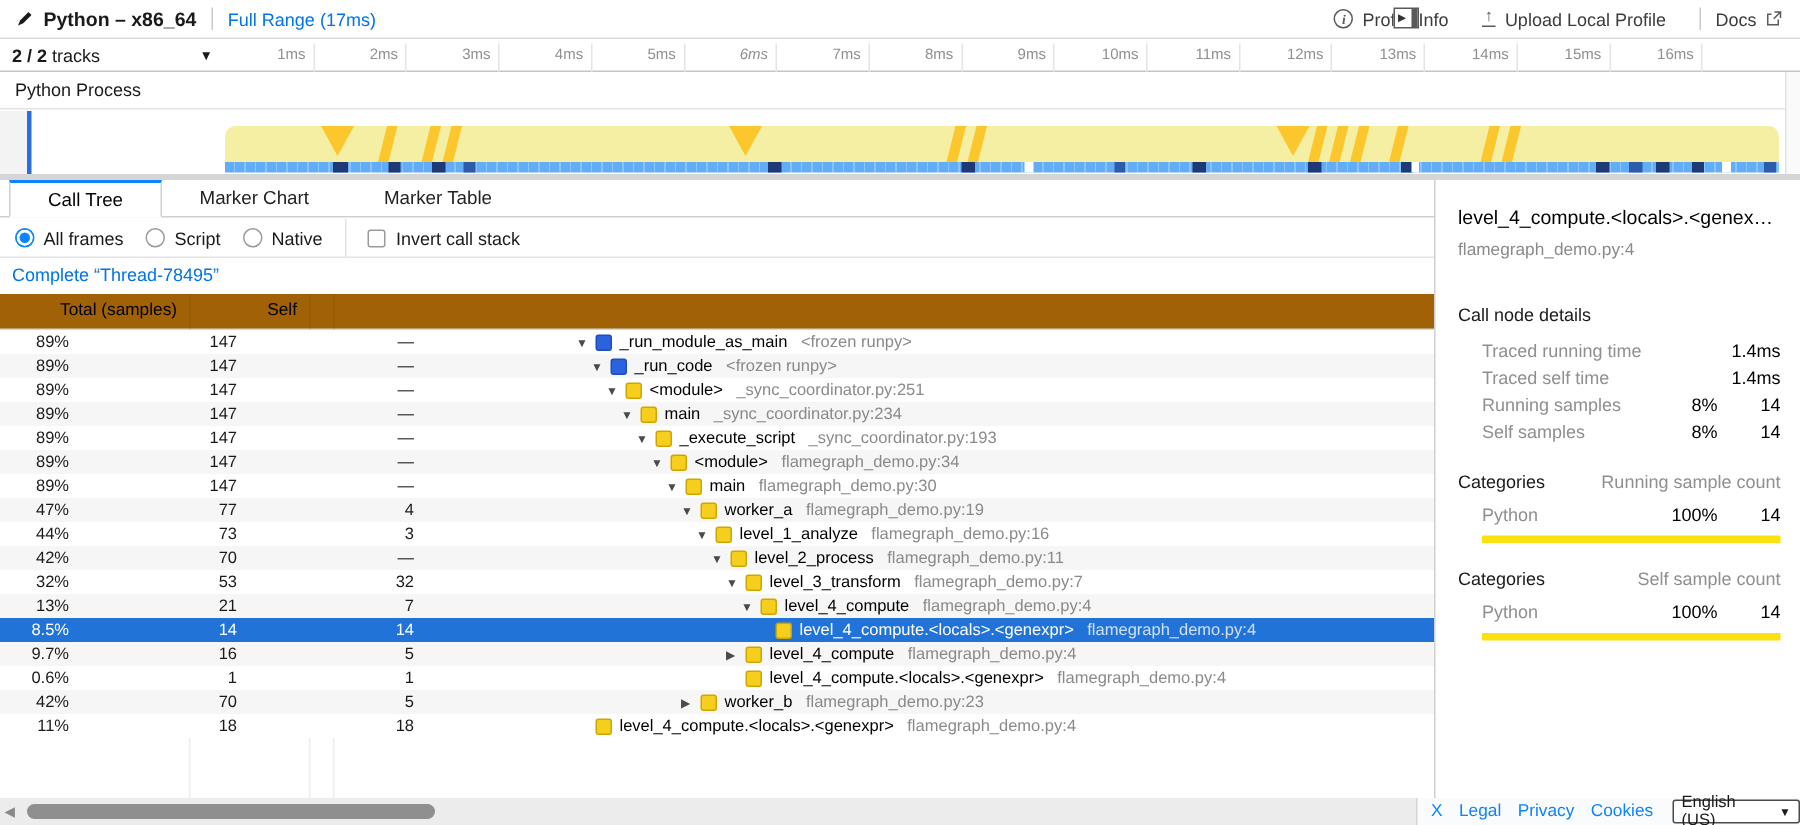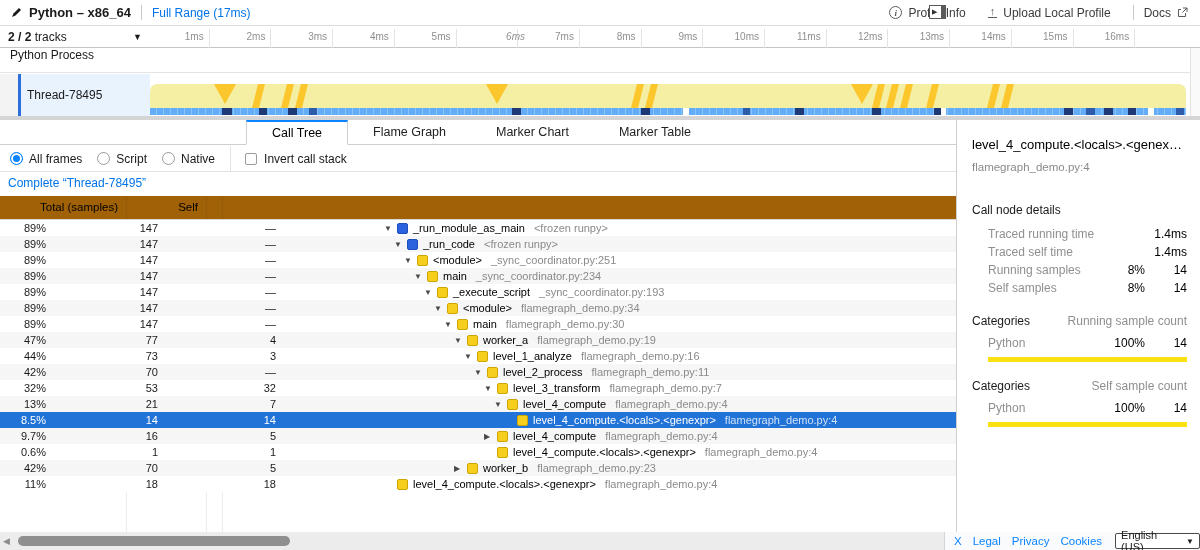--- a/index.html
+++ b/index.html
@@ -24,21 +24,21 @@
   
   .ruler { position:absolute; top:26px; left:0; width:1200px; height:22px; background:#fff;
     border-bottom:1px solid #c5c5c5; }
   .tracks-label { position:absolute; left:8px; top:4px; font-size:12px; cursor:pointer; }
   .tracks-label b { font-weight:bold; }
   .tracks-dd { position:absolute; left:133px; top:6px; font-size:9px; color:#1a1a1a; cursor:pointer; }
   .tick-line { position:absolute; top:3px; height:19px; width:1px; background:#e3e3e3; }
   .tick-label { position:absolute; top:5px; width:56px; text-align:right; font-size:10px; color:#8f8f8f; }
   
   .process-row { position:absolute; top:48px; left:0; width:1200px; height:25px;
-    border-bottom:1px solid #e4e4e4; font-size:12px; display:flex; align-items:flex-start; padding-left:10px; background:#fff; }
+    border-bottom:1px solid #e4e4e4; font-size:12px; display:flex; align-items:center; padding-left:10px; background:#fff; }
   .thread-row { position:absolute; top:74px; left:0; width:1200px; height:42px; background:#fff; }
   .thread-gutter { position:absolute; left:0; top:0; width:18px; height:42px; background:#f3f3f3; }
   .thread-accent { position:absolute; left:18px; top:0; width:3px; height:42px; background:#2a6fdb; }
   .thread-label { position:absolute; left:21px; top:0; width:129px; height:42px; background:#e9f3fd;
     font-size:12px; display:flex; align-items:center; padding-left:6px; cursor:pointer; }
   .track-canvas { position:absolute; left:150px; top:0; width:1036px; height:42px; }
   .activity-band { position:absolute; left:0; top:10px; width:1036px; height:24px;
     background:#f4efa3; border-radius:7px 7px 0 0; overflow:hidden; }
   .wedge { position:absolute; top:0; width:0; height:0;
     border-left:11px solid transparent; border-right:11px solid transparent; border-top:20px solid #fcc62d; }
@@ -47,21 +47,21 @@
     background:repeating-linear-gradient(90deg,#63acf7 0 6px,#8ac2fa 6px 7px); }
   .seg { position:absolute; top:0; height:7px; }
   .seg.dark { background:#1d3a77; }
   .seg.mid  { background:#2d5cab; }
   .seg.gap  { background:#ffffff; }
   .track-scroll { position:absolute; left:1190px; top:48px; width:10px; height:68px;
     background:#fafafa; border-left:1px solid #e2e2e2; }
   .tracks-bottom { position:absolute; top:116px; left:0; width:1200px; height:4px; background:#d5d5d5; }
   
   .tabbar { position:absolute; top:120px; left:0; width:956px; height:25px; background:#fff;
-    border-bottom:1px solid #cfcfcf; display:flex; align-items:stretch;justify-content:center; }
+    border-bottom:1px solid #cfcfcf; display:flex; align-items:stretch; }
   .tab { font-size:12.5px; color:#222; padding:5px 25px 0; cursor:pointer; }
   .tab.sel { background:#fff; border:1px solid #cfcfcf; border-top:2px solid #0a84ff; border-bottom:1px solid #fff;
     margin-left:6px; margin-bottom:-1px; color:#000; padding-top:4px; }
   .panel-toggle { position:absolute; left:929px; top:5px; width:17px; height:14px; border:1px solid #5a5a5a;
     display:flex; align-items:center; background:#fff; cursor:pointer; }
   .panel-toggle .tri { font-size:7px; color:#333; margin-left:2px; }
   .panel-toggle .bar { width:4px; height:12px; background:#5a5a5a; margin-left:auto; }
   
   .settings { position:absolute; top:146px; left:0; width:956px; height:26px; background:#fff;
     border-bottom:1px solid #e3e3e3; display:flex; align-items:center; font-size:12px; padding-left:10px; }
@@ -171,21 +171,21 @@
       <div class="tick-label" style="left: 147.7px;">1ms</div>
       <div class="tick-line" style="left: 270.4px;"></div>
       <div class="tick-label" style="left: 209.4px;">2ms</div>
       <div class="tick-line" style="left: 332.1px;"></div>
       <div class="tick-label" style="left: 271.1px;">3ms</div>
       <div class="tick-line" style="left: 393.8px;"></div>
       <div class="tick-label" style="left: 332.8px;">4ms</div>
       <div class="tick-line" style="left: 455.5px;"></div>
       <div class="tick-label" style="left: 394.5px;">5ms</div>
       <div class="tick-line" style="left: 517.2px;"></div>
-      <div class="tick-label" style="left: 469px; font-style: italic;">6ms</div>
+      <div class="tick-label" style="left: 456px; font-style: italic;">6ms</div>
       <div class="tick-line" style="left: 578.9px;"></div>
       <div class="tick-label" style="left: 517.9px;">7ms</div>
       <div class="tick-line" style="left: 640.6px;"></div>
       <div class="tick-label" style="left: 579.6px;">8ms</div>
       <div class="tick-line" style="left: 702.3px;"></div>
       <div class="tick-label" style="left: 641.3px;">9ms</div>
       <div class="tick-line" style="left: 764px;"></div>
       <div class="tick-label" style="left: 703px;">10ms</div>
       <div class="tick-line" style="left: 825.7px;"></div>
       <div class="tick-label" style="left: 764.7px;">11ms</div>
@@ -201,23 +201,20 @@
       <div class="tick-label" style="left: 1073.2px;">16ms</div>
     </div>
 </div>
 
 <div class="process-row">
   <span>Python Process</span>
 </div>
 <div class="thread-row">
   <div class="thread-gutter"></div>
   <div class="thread-accent"></div>
-  <div class="thread-label">
-    <span>Thread-78495</span>
-  </div>
   <div class="track-canvas">
     <div class="activity-band" id="activity-band">
         <div class="wedge" style="left: 64px;"></div>
         <div class="slash" style="left: 105px;"></div>
         <div class="slash" style="left: 134px;"></div>
         <div class="slash" style="left: 148px;"></div>
         <div class="wedge" style="left: 336px;"></div>
         <div class="slash" style="left: 484px;"></div>
         <div class="slash" style="left: 498px;"></div>
         <div class="wedge" style="left: 701px;"></div>
@@ -248,21 +245,20 @@
         <div class="seg gap" style="left: 791px; width: 5px;"></div>
         <div class="seg gap" style="left: 998px; width: 6px;"></div>
       </div>
   </div>
 </div>
 <div class="track-scroll"></div>
 <div class="tracks-bottom"></div>
 
 <div class="tabbar" id="tabbar">
     <div class="tab sel">Call Tree</div>
-    <div class="tab">Flame Graph</div>
     <div class="tab">Marker Chart</div>
     <div class="tab">Marker Table</div>
   </div>
 <div class="panel-toggle">
   <span class="tri">▶</span>
   <span class="bar"></span>
 </div>
 
 <div class="settings">
   <span id="radio-groups" style="display:flex;align-items:center">

